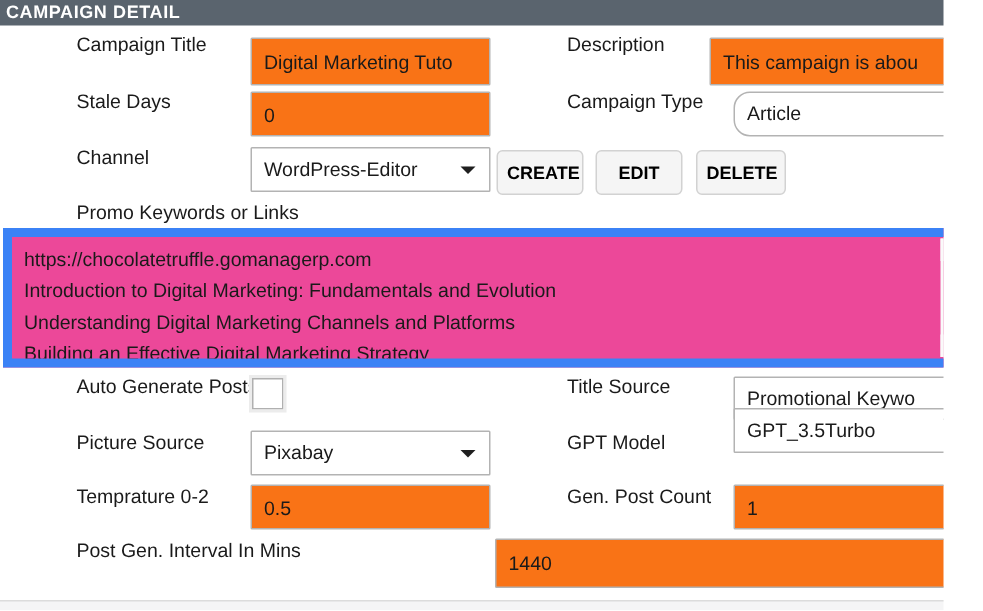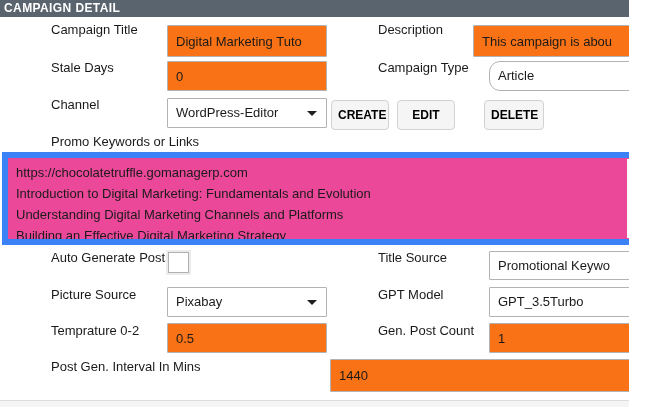--- a/index.html
+++ b/index.html
@@ -70,21 +70,21 @@
     <span class="arr"></span>
   </div>
 
   <div class="lbl" style="left:3px;top:97px;">Channel</div>
   <div class="combo" style="left:167px;top:98px;width:160px;height:30px;">
     <span class="val">WordPress-Editor</span>
     <span class="arr"></span>
   </div>
   <button class="btn" style="left:331px;top:100px;width:58px;">CREATE</button>
   <button class="btn" style="left:397px;top:100px;width:58px;">EDIT</button>
-  <button class="btn" style="left:484px;top:100px;width:60px;">DELETE</button>
+  <button class="btn" style="left:464px;top:100px;width:60px;">DELETE</button>
 
   <div class="lbl" style="left:3px;top:134px;">Promo Keywords or Links</div>
   <div class="ta-box">
     <div class="ta-content">https://chocolatetruffle.gomanagerp.com
 Introduction to Digital Marketing: Fundamentals and Evolution
 Understanding Digital Marketing Channels and Platforms
 Building an Effective Digital Marketing Strategy</div>
     <div class="sbar">
       <div class="sb-btn sb-up"></div>
       <div class="sb-thumb"></div>
@@ -99,21 +99,21 @@
     <span class="val">Promotional Keywo</span>
     <span class="arr"></span>
   </div>
 
   <div class="lbl" style="left:3px;top:287px;">Picture Source</div>
   <div class="combo" style="left:167px;top:287px;width:160px;height:30px;">
     <span class="val">Pixabay</span>
     <span class="arr"></span>
   </div>
   <div class="lbl" style="left:330px;top:287px;">GPT Model</div>
-  <div class="combo" style="left:489px;top:287px;width:163px;height:30px;">
+  <div class="combo" style="left:489px;top:272px;width:163px;height:30px;">
     <span class="val">GPT_3.5Turbo</span>
     <span class="arr"></span>
   </div>
 
   <div class="lbl" style="left:3px;top:323px;">Temprature 0-2</div>
   <input class="tbox" style="left: 167px; top: 323px; width: 160px; height: 30px;" type="text" value="0.5">
   <div class="lbl" style="left:330px;top:323px;">Gen. Post Count</div>
   <input class="tbox" style="left: 489px; top: 323px; width: 163px; height: 30px;" type="text" value="1">
 
   <div class="lbl" style="left:3px;top:359px;">Post Gen. Interval In Mins</div>

